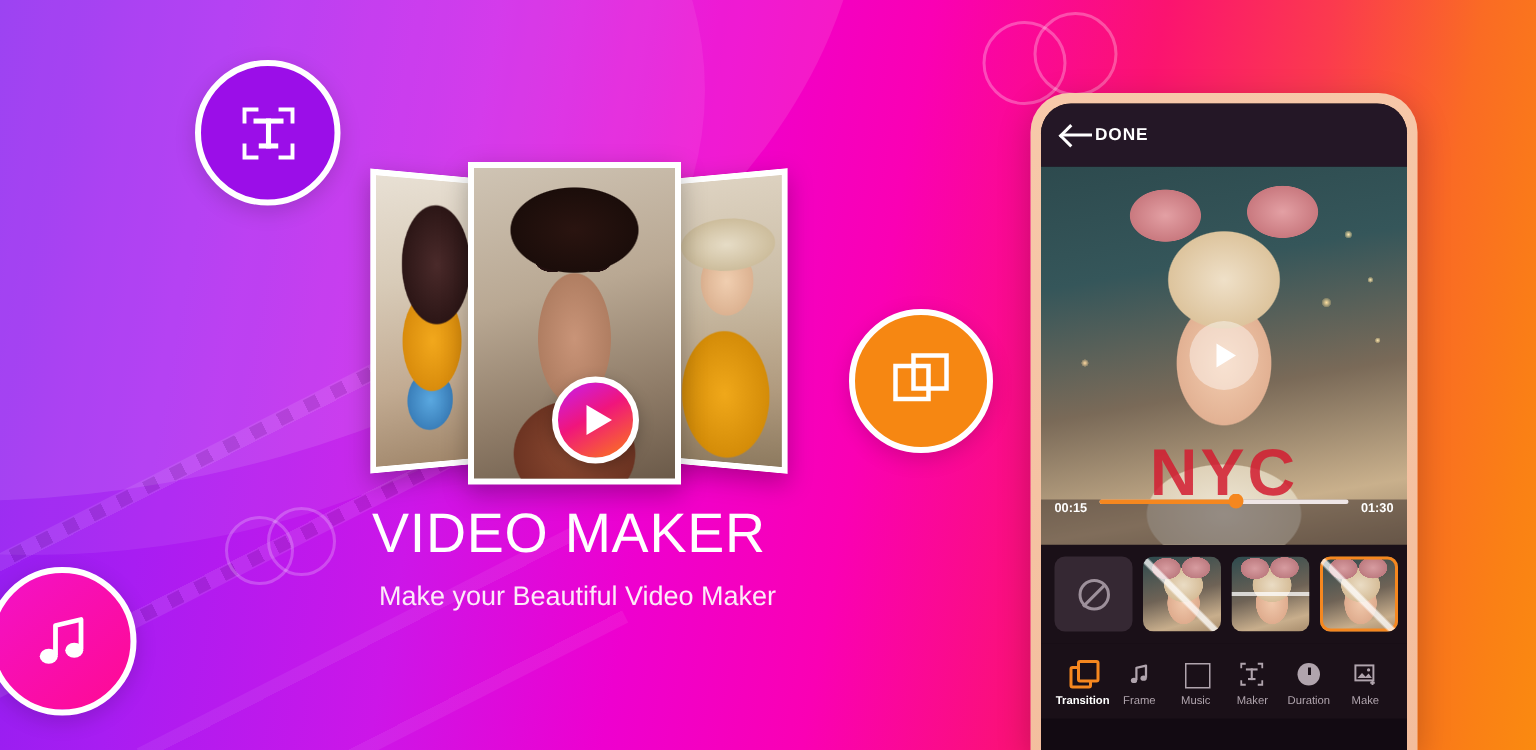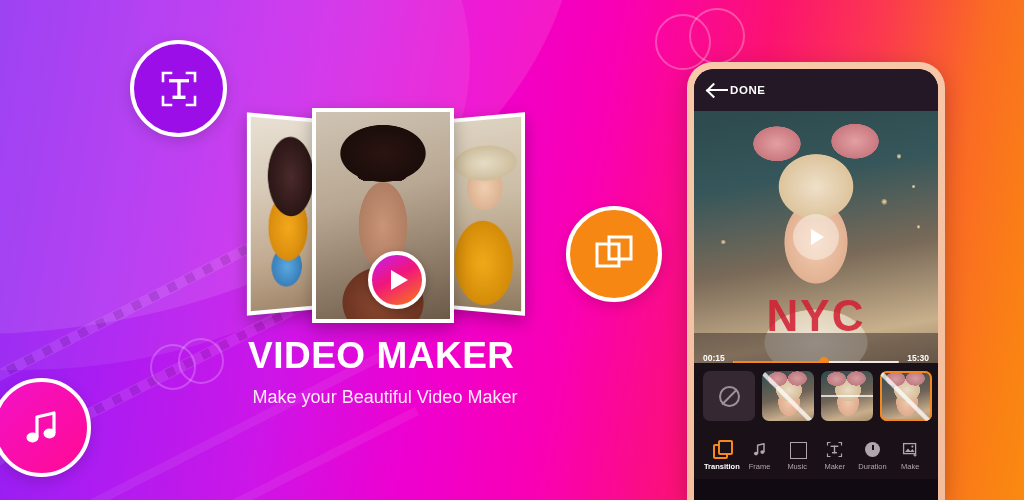--- a/index.html
+++ b/index.html
@@ -117,21 +117,21 @@
     background:linear-gradient(150deg,#c61ff0 0%, #f0157c 45%, #fb7b18 100%);
     border:4px solid #fff; display:flex; align-items:center; justify-content:center;
     box-shadow:0 3px 10px rgba(0,0,0,.26);
   }
   .tri { width:0;height:0; border-style:solid; border-width:10px 0 10px 17px;
          border-color:transparent transparent transparent #fff; margin-left:4px; }
 
   
   .headline {
     position:absolute; left:248px; top:337px; width:272px;
-    color:#fff; font-size:37px; font-weight:bold; letter-spacing:.5px;
+    color:#fff; font-size:37px; font-weight:normal; letter-spacing:.5px;
     font-family:"Liberation Sans", sans-serif; line-height:1; white-space:nowrap;
   }
   .subline {
     position:absolute; left:165px; top:387px; width:440px; text-align:center;
     color:#fdeaf8; font-size:18px; font-weight:normal; white-space:nowrap;
   }
 
   
   .phone {
     position:absolute; left:687px; top:62px; width:258px; height:438px;
@@ -180,21 +180,21 @@
   .vid-play {
     position:absolute; left:50%; top:50%; transform:translate(-50%,-50%);
     width:46px; height:46px; border-radius:50%; background:rgba(255,255,255,.42);
     display:flex; align-items:center; justify-content:center;
   }
   .tri-sm { width:0;height:0;border-style:solid;border-width:8px 0 8px 13px;
             border-color:transparent transparent transparent #fff; margin-left:3px; }
 
   .seekbar {
     position:absolute; left:0; right:0; bottom:0; height:30px;
-    display:flex; align-items:flex-end; padding:0 9px; gap:8px;
+    display:flex; align-items:flex-start; padding:0 9px; gap:8px;
     background:rgba(40,28,32,.45);
   }
   .tcode { color:#fff; font-size:8.5px; font-weight:bold; flex:none; }
   .track { flex:1; height:2.5px; background:#efe6e6; position:relative; border-radius:2px; }
   .track .fill { position:absolute; left:0; top:0; bottom:0; width:55%;
                  background:#f5871f; border-radius:2px; }
   .track .knob { position:absolute; left:55%; top:50%; transform:translate(-50%,-50%);
                  width:10px; height:10px; border-radius:50%; background:#f5871f; }
 
   .strip {
@@ -324,21 +324,21 @@
       <div class="nyc">NYC</div>
       <div class="vid-play">
         <span class="tri-sm"></span>
       </div>
       <div class="seekbar">
         <span class="tcode">00:15</span>
         <div class="track">
           <div class="fill"></div>
           <div class="knob"></div>
         </div>
-        <span class="tcode">15:30</span>
+        <span class="tcode">01:30</span>
       </div>
     </div>
 
     <div class="strip">
       <div class="tile tile-none">
         <span class="noicon"></span>
       </div>
       <div class="tile tile-img diag"></div>
       <div class="tile tile-img horiz"></div>
       <div class="tile tile-img diag tile-sel"></div>

